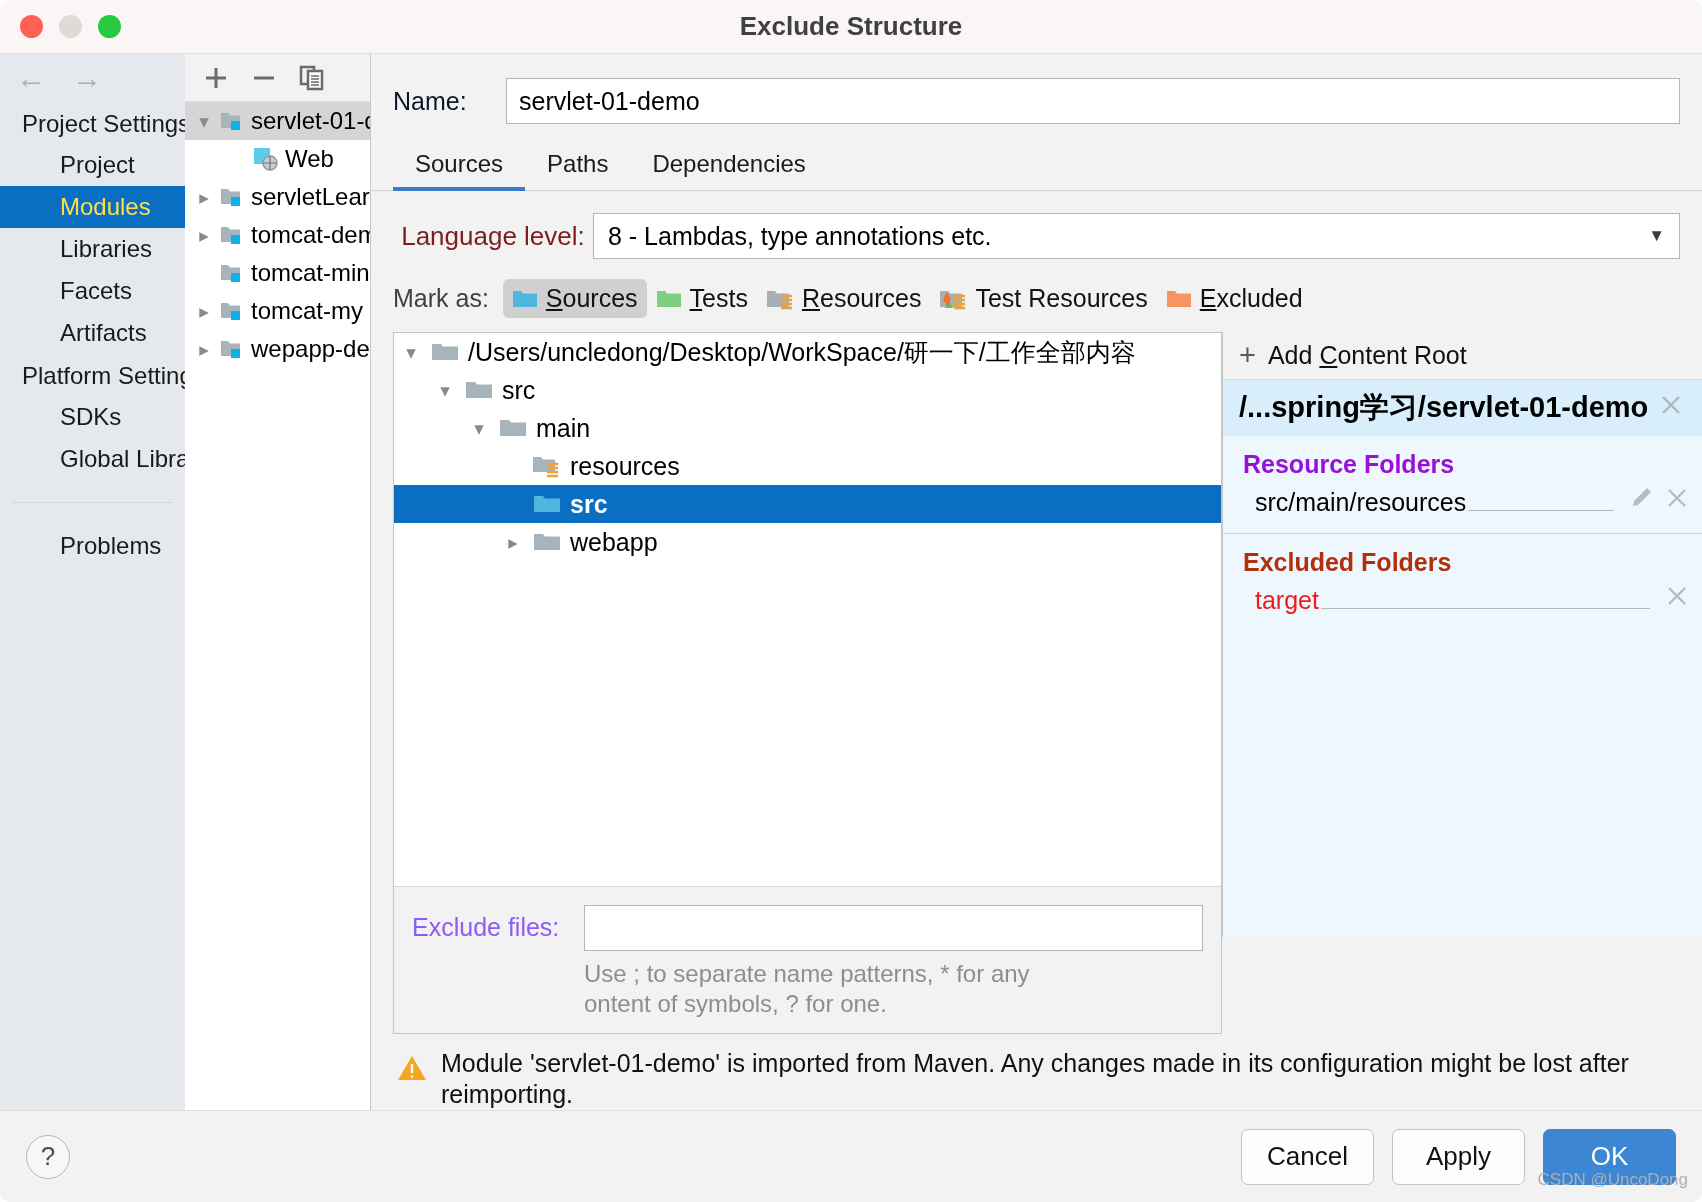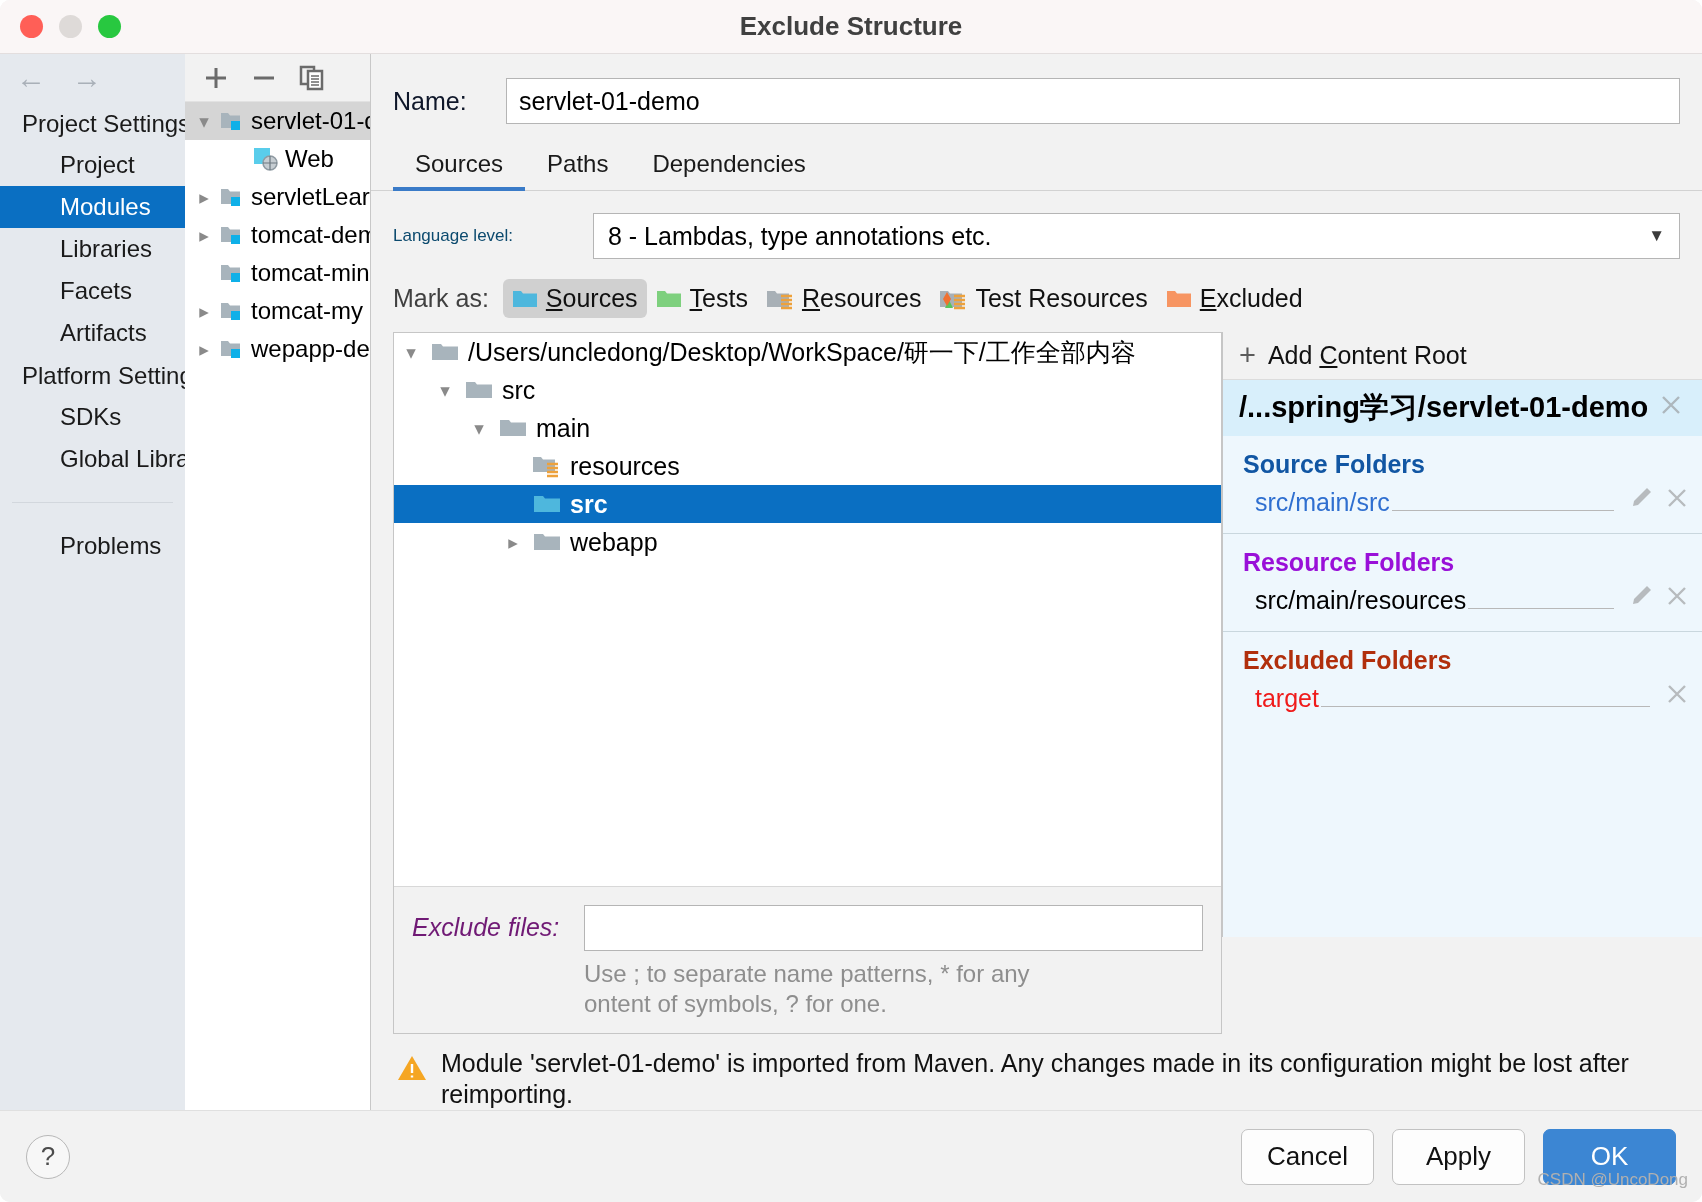--- a/index.html
+++ b/index.html
@@ -53,21 +53,21 @@
   }
   .arrow { font-size: 30px; color: #a9b0b8; line-height: 1; }
   .nav-group-title {
     font-size: 24px; color: #1a1a1a; padding: 8px 0 6px 22px;
     white-space: nowrap;
   }
   .nav-item {
     font-size: 24px; color: #1a1a1a; padding: 7px 0 7px 60px;
     white-space: nowrap;
   }
-  .nav-item.selected { background: #0a6fc2; color: #ffffff; }
+  .nav-item.selected { background: #0a6fc2; color: #fde047; }
   .nav-sep { height: 1px; background: #d2d7dd; margin: 22px 12px 22px 12px; }
 
   
   .module-col {
     width: 186px; flex: 0 0 186px;
     background: #ffffff;
     border-right: 1px solid #c8c8c8;
     display: flex; flex-direction: column;
     overflow: hidden;
   }
@@ -114,21 +114,21 @@
     font-size: 24px; color: #1a1a1a; padding: 0 22px 12px 22px;
     position: relative;
   }
   .tab.active::after {
     content: ""; position: absolute; left: 0; right: 0; bottom: -1px;
     height: 4px; background: #3a7bc8;
   }
   .lang-row {
     display: flex; align-items: center; padding: 22px 22px 0 22px;
   }
-  .lang-label { font-size: 17px; color: #0c4a6e; width: 200px; }
+  .lang-label { font-size: 26px; color: #7f1d1d; width: 200px; text-align: center; }
   .lang-select {
     flex: 1; height: 46px; background: #fff; border: 1px solid #b5b5b5;
     display: flex; align-items: center; justify-content: space-between;
     font-size: 25px; color: #000; padding: 0 14px;
   }
   .caret { color: #3b3b3b; font-size: 17px; }
 
   .markas-row {
     display: flex; align-items: center; padding: 20px 22px 14px 22px;
     gap: 0; flex-wrap: nowrap;
@@ -154,21 +154,21 @@
     height: 38px; display: flex; align-items: center;
     font-size: 25px; color: #000; white-space: nowrap;
   }
   .tr-row.selected { background: #0a6fc2; color: #fff; font-weight: bold; }
   .tr-chev { width: 34px; flex: 0 0 34px; text-align: center; color: #8a8a8a; font-size: 19px; }
   .tr-ico { flex: 0 0 34px; display: flex; align-items: center; justify-content: center; }
   .tr-label { margin-left: 6px; overflow: hidden; text-overflow: clip; }
 
   .exclude-area { border-top: 1px solid #d8d8d8; background: #f2f2f2; padding: 18px 0 14px 0; }
   .exclude-row { display: flex; align-items: center; padding: 0 18px; }
-  .exclude-label { font-size: 25px; color: #701a75; width: 172px; font-style: italic; }
+  .exclude-label { font-size: 25px; color: #8b5cf6; width: 172px; }
   .exclude-input {
     flex: 1; height: 46px; background: #fff; border: 1px solid #b5b5b5;
     font-size: 24px; padding: 0 10px;
     font-family: "Liberation Sans", sans-serif;
   }
   .exclude-hint {
     font-size: 24px; color: #8e8e8e; padding: 8px 18px 0 190px;
     line-height: 1.25; max-width: 660px;
   }
 
@@ -551,38 +551,20 @@
 
           <div class="root-title">
             <span>/...spring学习/servlet-01-demo</span>
             <span class="ic-x" style="margin-right:16px">
               <svg width="26" height="26" viewBox="0 0 26 26">
                   <path d="M5 5l16 16M21 5L5 21" stroke="#8b8b8b" stroke-width="2.4"></path>
                 </svg>
             </span>
           </div>
 
-          <div class="root-section">
-            <div class="sec-head src">Source Folders</div>
-            <div class="sec-item src">
-              <span class="txt">src/main/src</span>
-              <span class="dashline"></span>
-              <span class="ic-pencil">
-                <svg width="26" height="26" viewBox="0 0 26 26">
-                    <path d="M19 3l4 4-13 13-5 1 1-5z" fill="#8b8b8b"></path>
-                  </svg>
-              </span>
-              <span class="ic-x">
-                <svg width="26" height="26" viewBox="0 0 26 26">
-                    <path d="M5 5l16 16M21 5L5 21" stroke="#8b8b8b" stroke-width="2.4"></path>
-                  </svg>
-              </span>
-            </div>
-            <div class="root-divider"></div>
-          </div>
 
           <div class="root-section">
             <div class="sec-head res">Resource Folders</div>
             <div class="sec-item res">
               <span class="txt">src/main/resources</span>
               <span class="dashline"></span>
               <span class="ic-pencil">
                 <svg width="26" height="26" viewBox="0 0 26 26">
                     <path d="M19 3l4 4-13 13-5 1 1-5z" fill="#8b8b8b"></path>
                   </svg>

